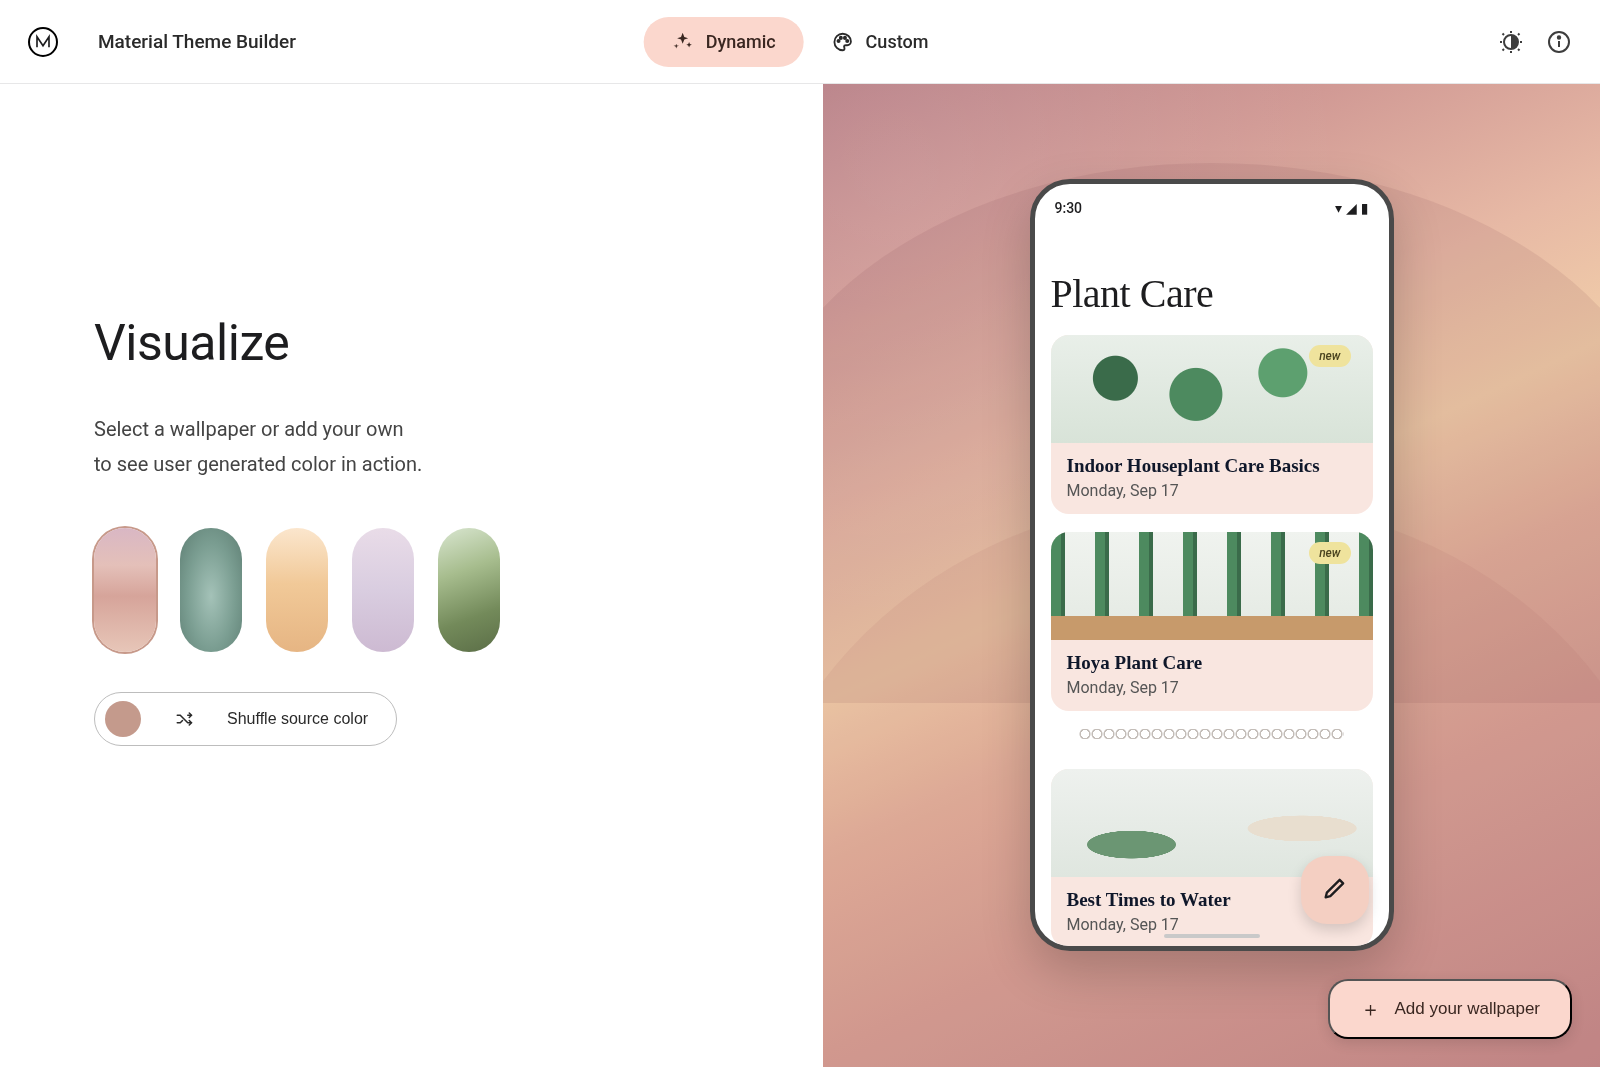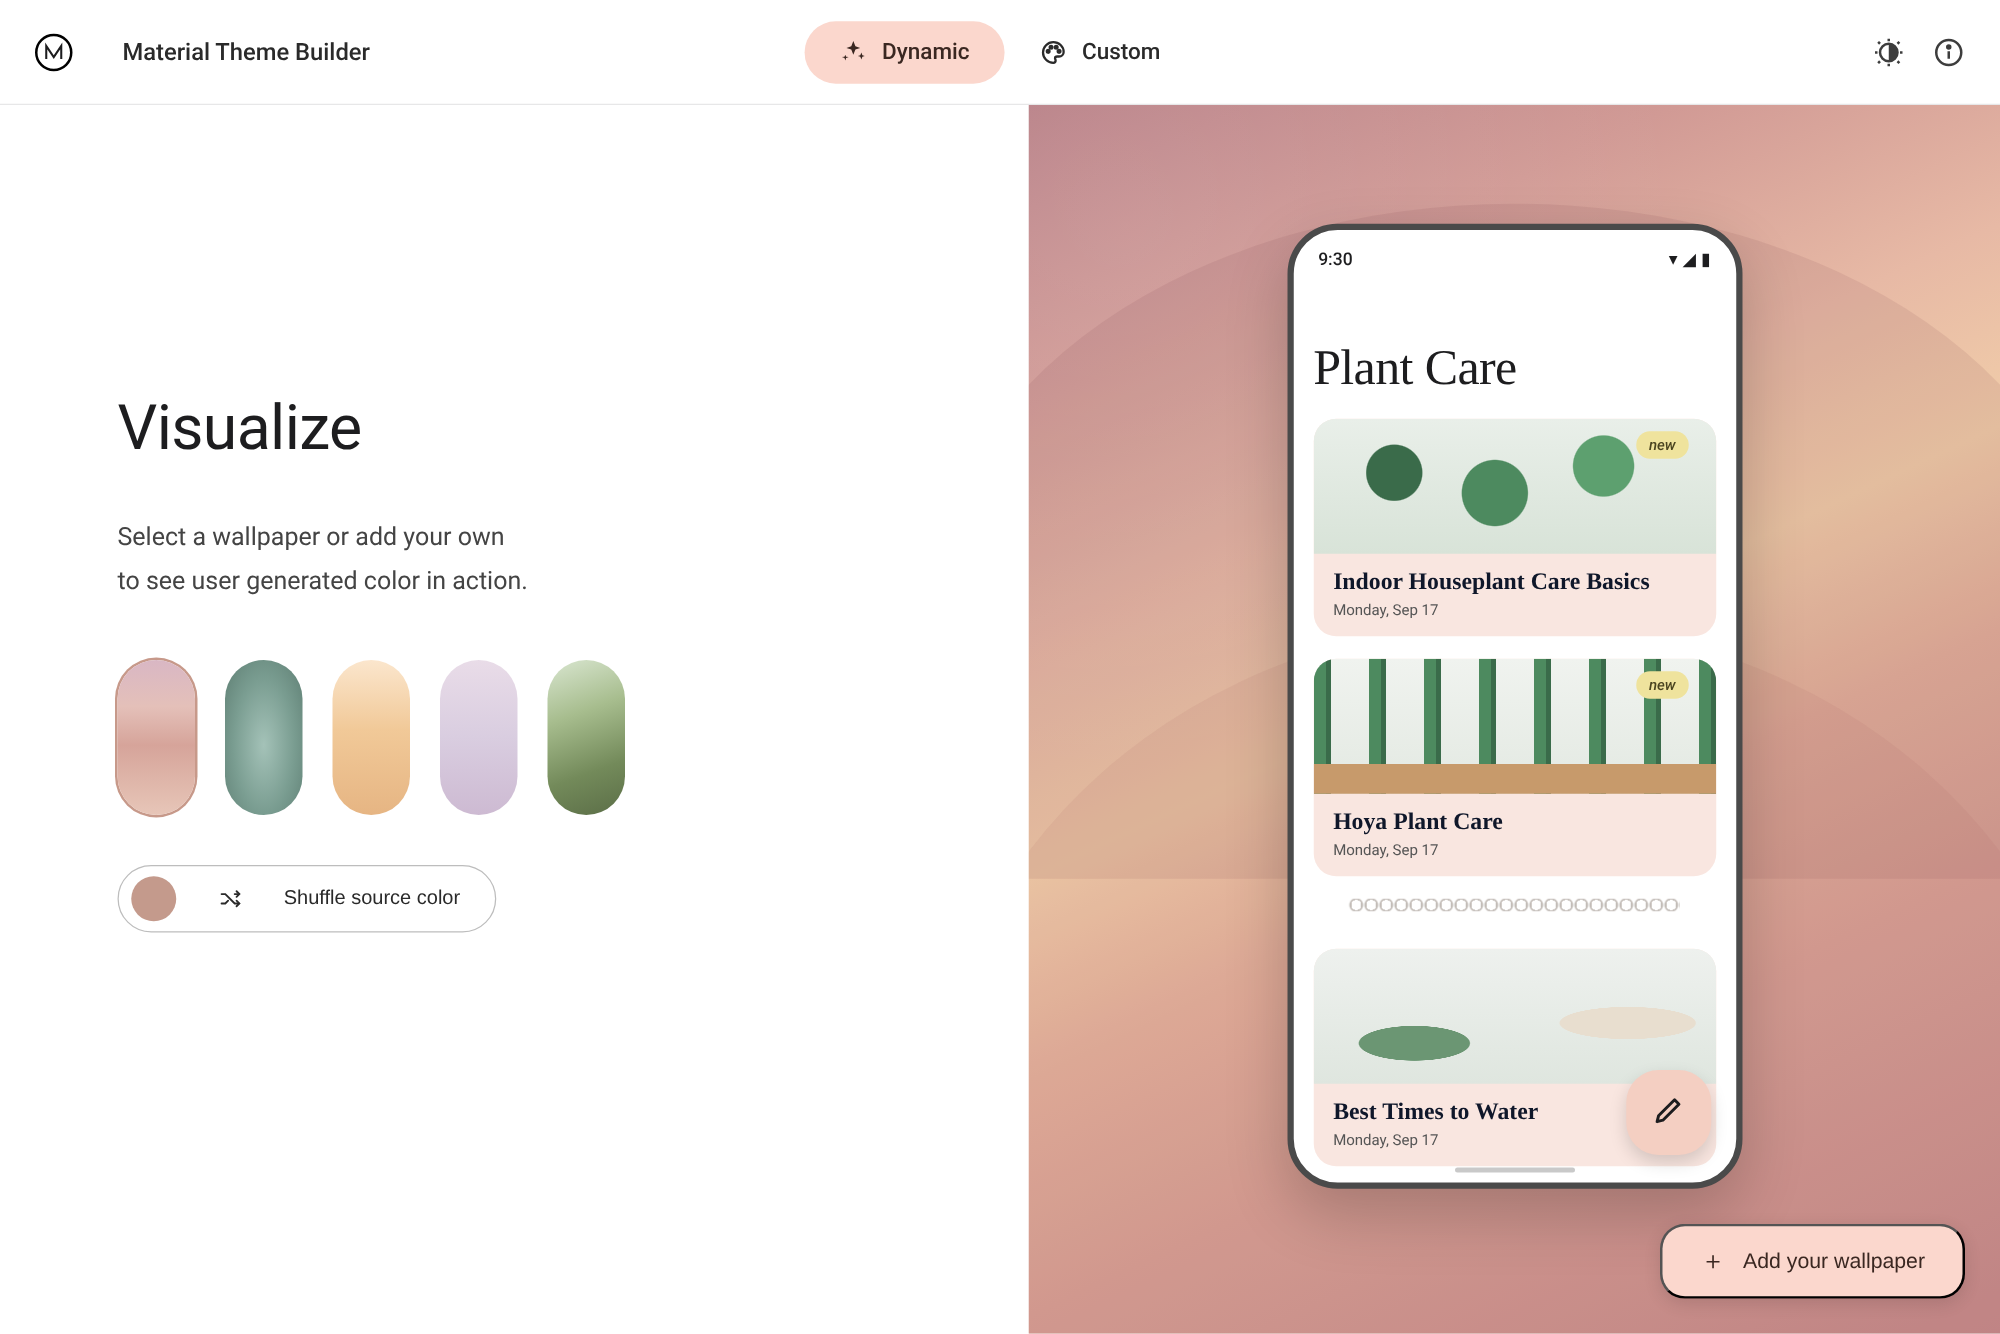--- a/index.html
+++ b/index.html
@@ -125,21 +125,21 @@
   }
   .card-img { height: 108px; width: 100%; position: relative; }
   .badge {
     position: absolute; top: 10px; right: 22px;
     background: #efe39d; color: #4a4420;
     font-size: 12px; font-weight: 500; font-style: italic;
     padding: 4px 10px; border-radius: 999px;
   }
   .card-text { padding: 12px 16px 14px; }
   .card-title { font-family: Georgia, serif; font-size: 19px; font-weight: 600; color: #0f172a; }
-  .card-date { font-size: 12px; color: #555; margin-top: 4px; }
+  .card-date { font-size: 16px; color: #555; margin-top: 4px; }
 
   
   .img1 {
     background:
       radial-gradient(circle at 20% 40%, #3a6b4a 0 22px, transparent 23px),
       radial-gradient(circle at 45% 55%, #4d8a5f 0 26px, transparent 27px),
       radial-gradient(circle at 72% 35%, #5da06f 0 24px, transparent 25px),
       linear-gradient(180deg,#e9efe9 0%, #d8e3d8 100%);
   }
   .img2 {

